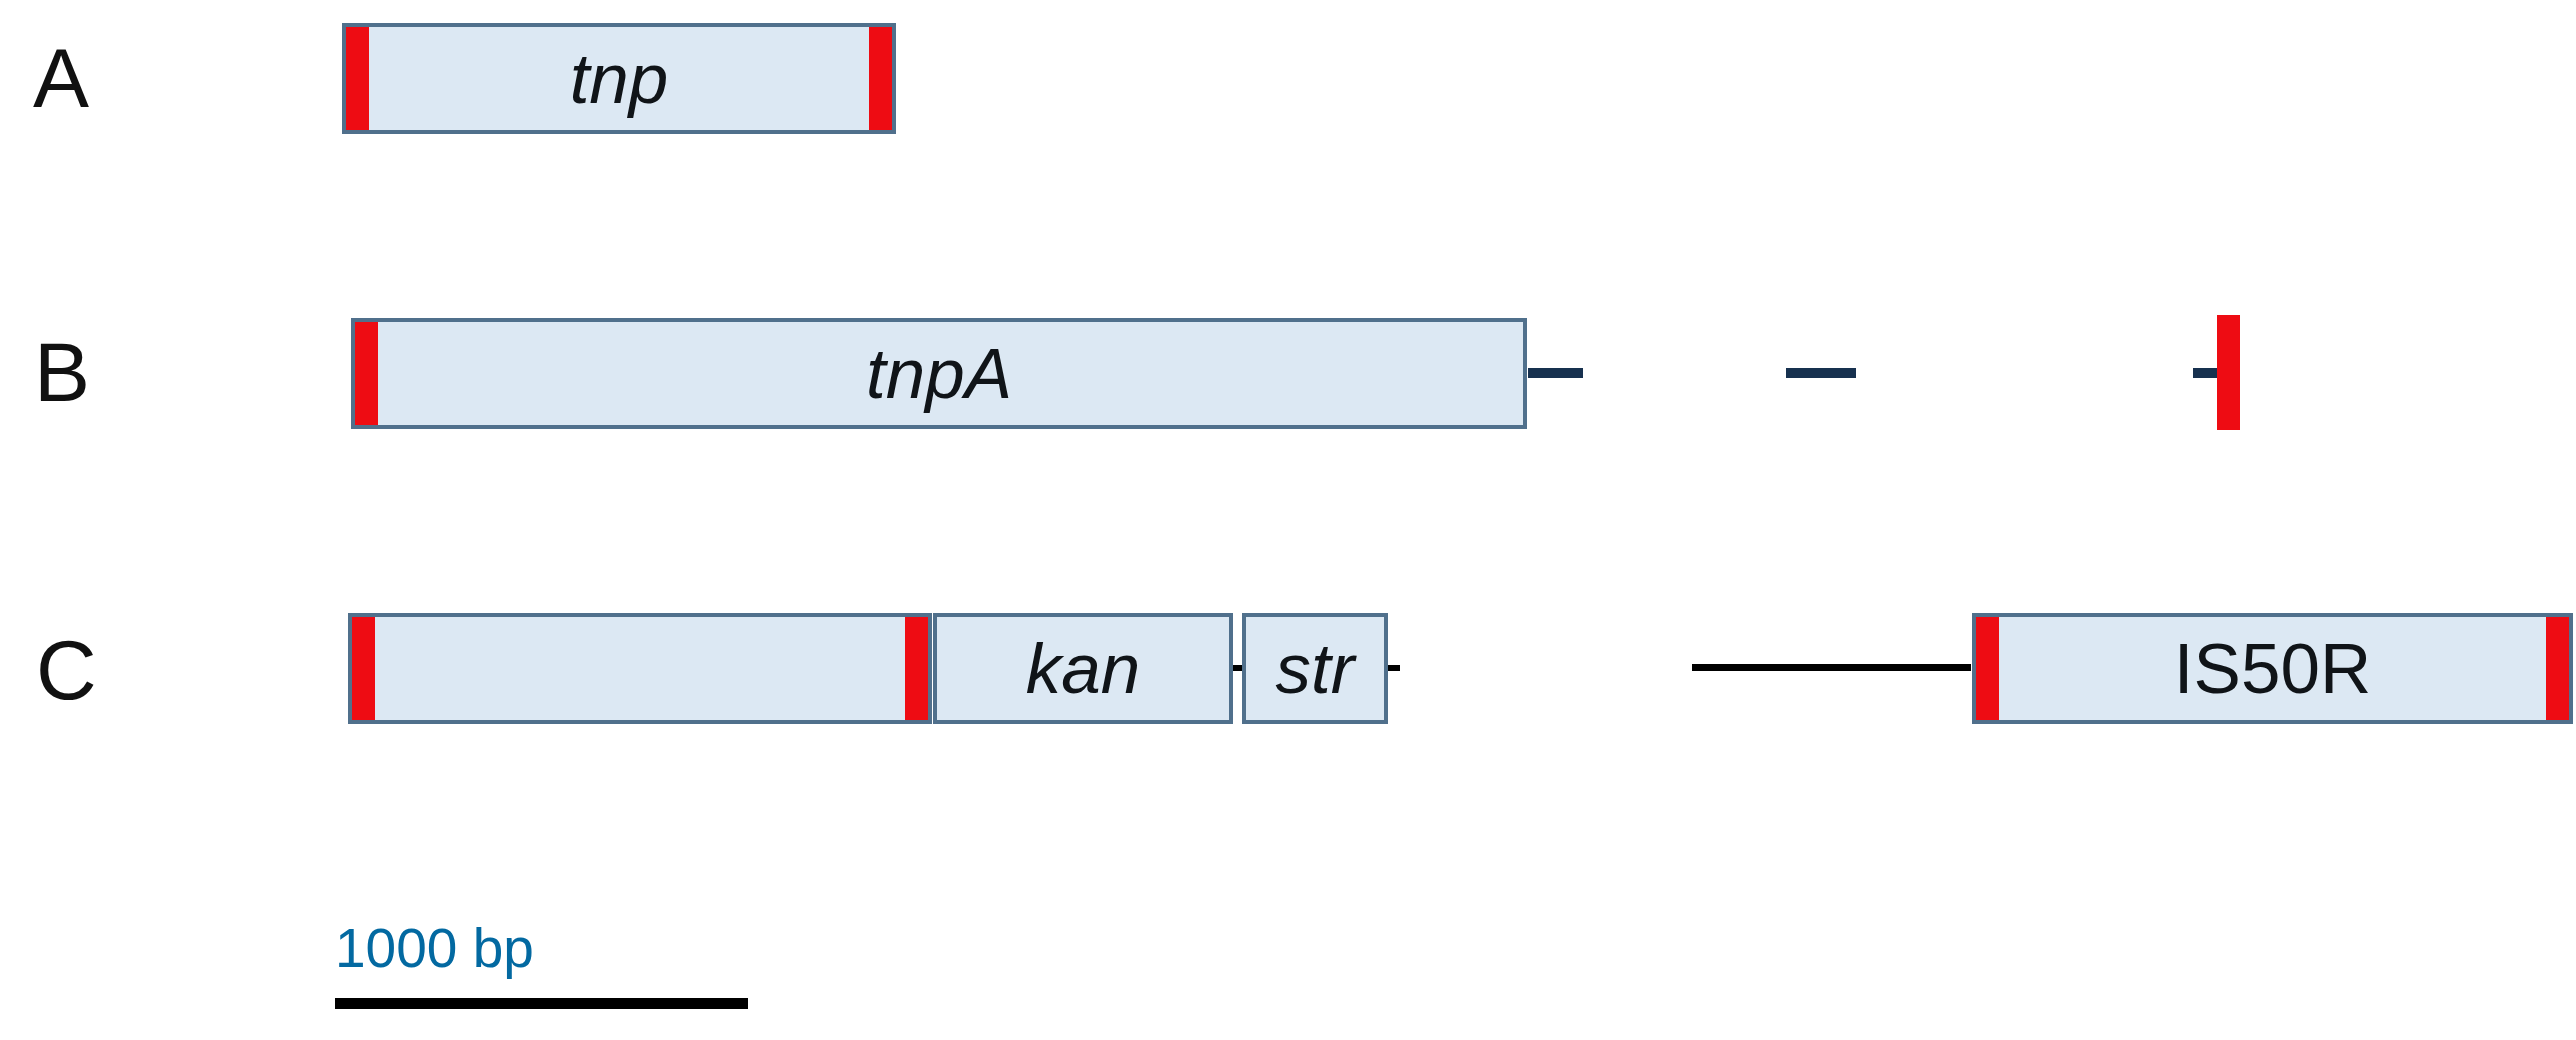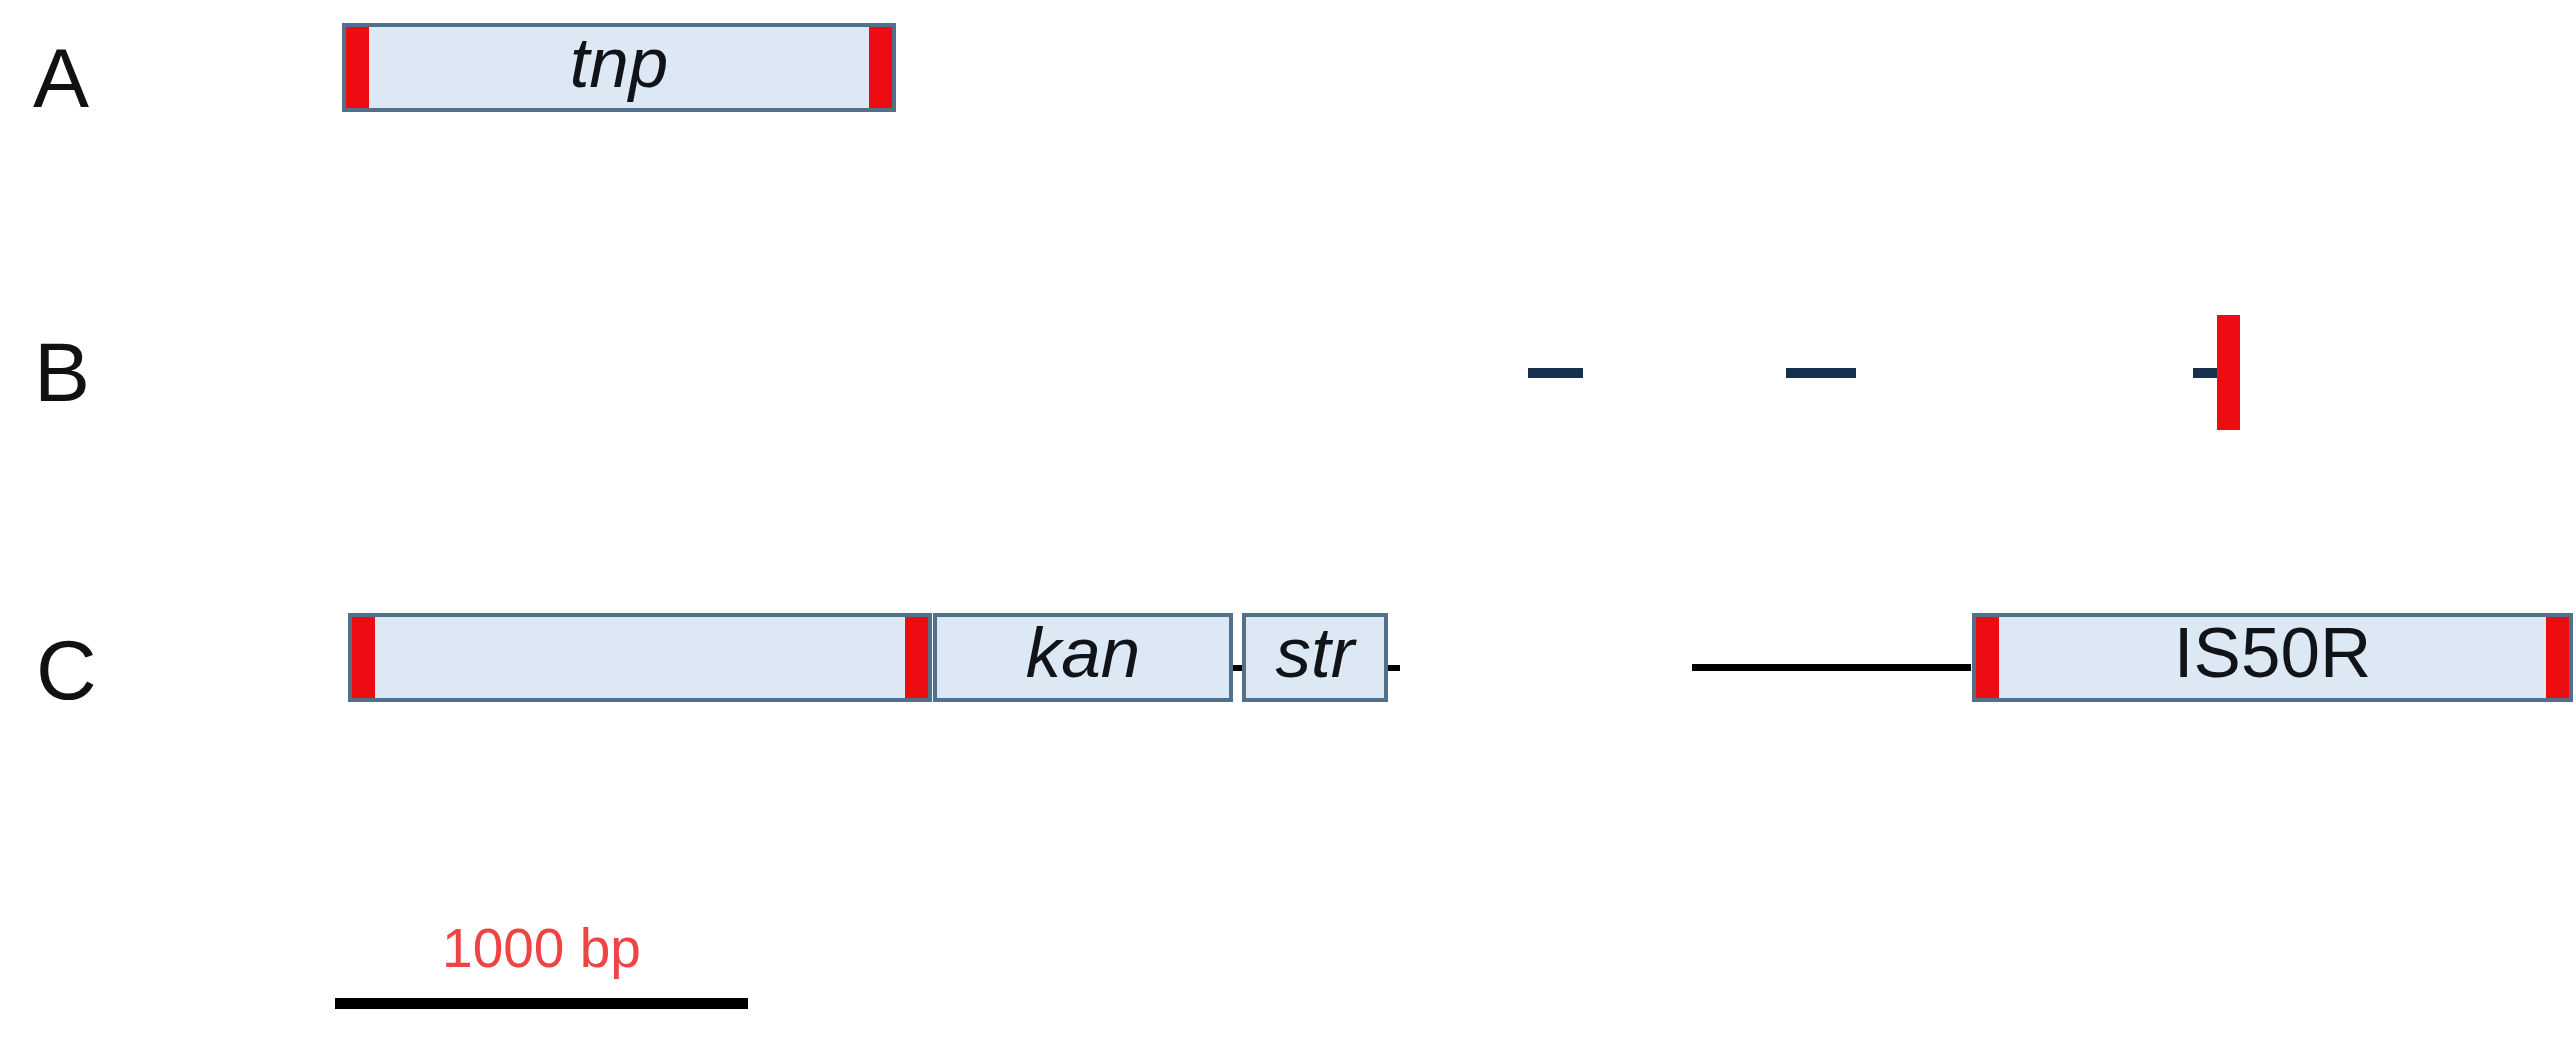--- a/index.html
+++ b/index.html
@@ -17,24 +17,25 @@
   }
   .row-label {
     position: absolute;
     font-size: 84px;
     line-height: 1;
     color: #111111;
   }
   .gene-box {
     position: absolute;
     box-sizing: border-box;
-    height: 89px;
+    height: 111px;
     border: 4.8px solid var(--gene-border, #50708c);
     background: var(--gene-fill, #dce8f3);
     display: flex;
+    align-items: center;
     justify-content: center;
   }
   .gene-label {
     font-size: 71px;
     line-height: 1;
     color: #101418;
     white-space: nowrap;
   }
   .italic { font-style: italic; }
   .ir {
@@ -55,22 +56,21 @@
     position: absolute;
     background: var(--connector-navy, #17314f);
   }
   .connector.black {
     background: var(--connector-black, #000000);
   }
   .scale-text {
     position: absolute;
     font-size: 55px;
     line-height: 1;
-    color: #ef4444;
-    text-align: center;
+    color: #0369a1;
   }
   .scale-bar {
     position: absolute;
     background: #000000;
   }
 </style>
 </head>
 <body>
 
 <div class="canvas">
@@ -78,20 +78,24 @@
   <div class="row-label" style="left:33px; top:36px">A</div>
 
   <div class="gene-box" style="left:342px; top:23px; width:554px">
     <span class="ir left"></span>
     <span class="gene-label italic">tnp</span>
     <span class="ir right"></span>
   </div>
 
   <div class="row-label" style="left:34px; top:330px">B</div>
 
+  <div class="gene-box" style="left:351px; top:318px; width:1176px">
+    <span class="ir left"></span>
+    <span class="gene-label italic">tnpA</span>
+  </div>
 
   <div class="connector" style="left:1528px; top:368px; width:55px; height:9.6px"></div>
 
 
   <div class="connector" style="left:1786px; top:368px; width:70px; height:9.6px"></div>
 
 
   <div class="connector" style="left:2193px; top:368px; width:25px; height:9.6px"></div>
 
   <div class="ir standalone" style="left:2217px; top:315px; height:115px"></div>

